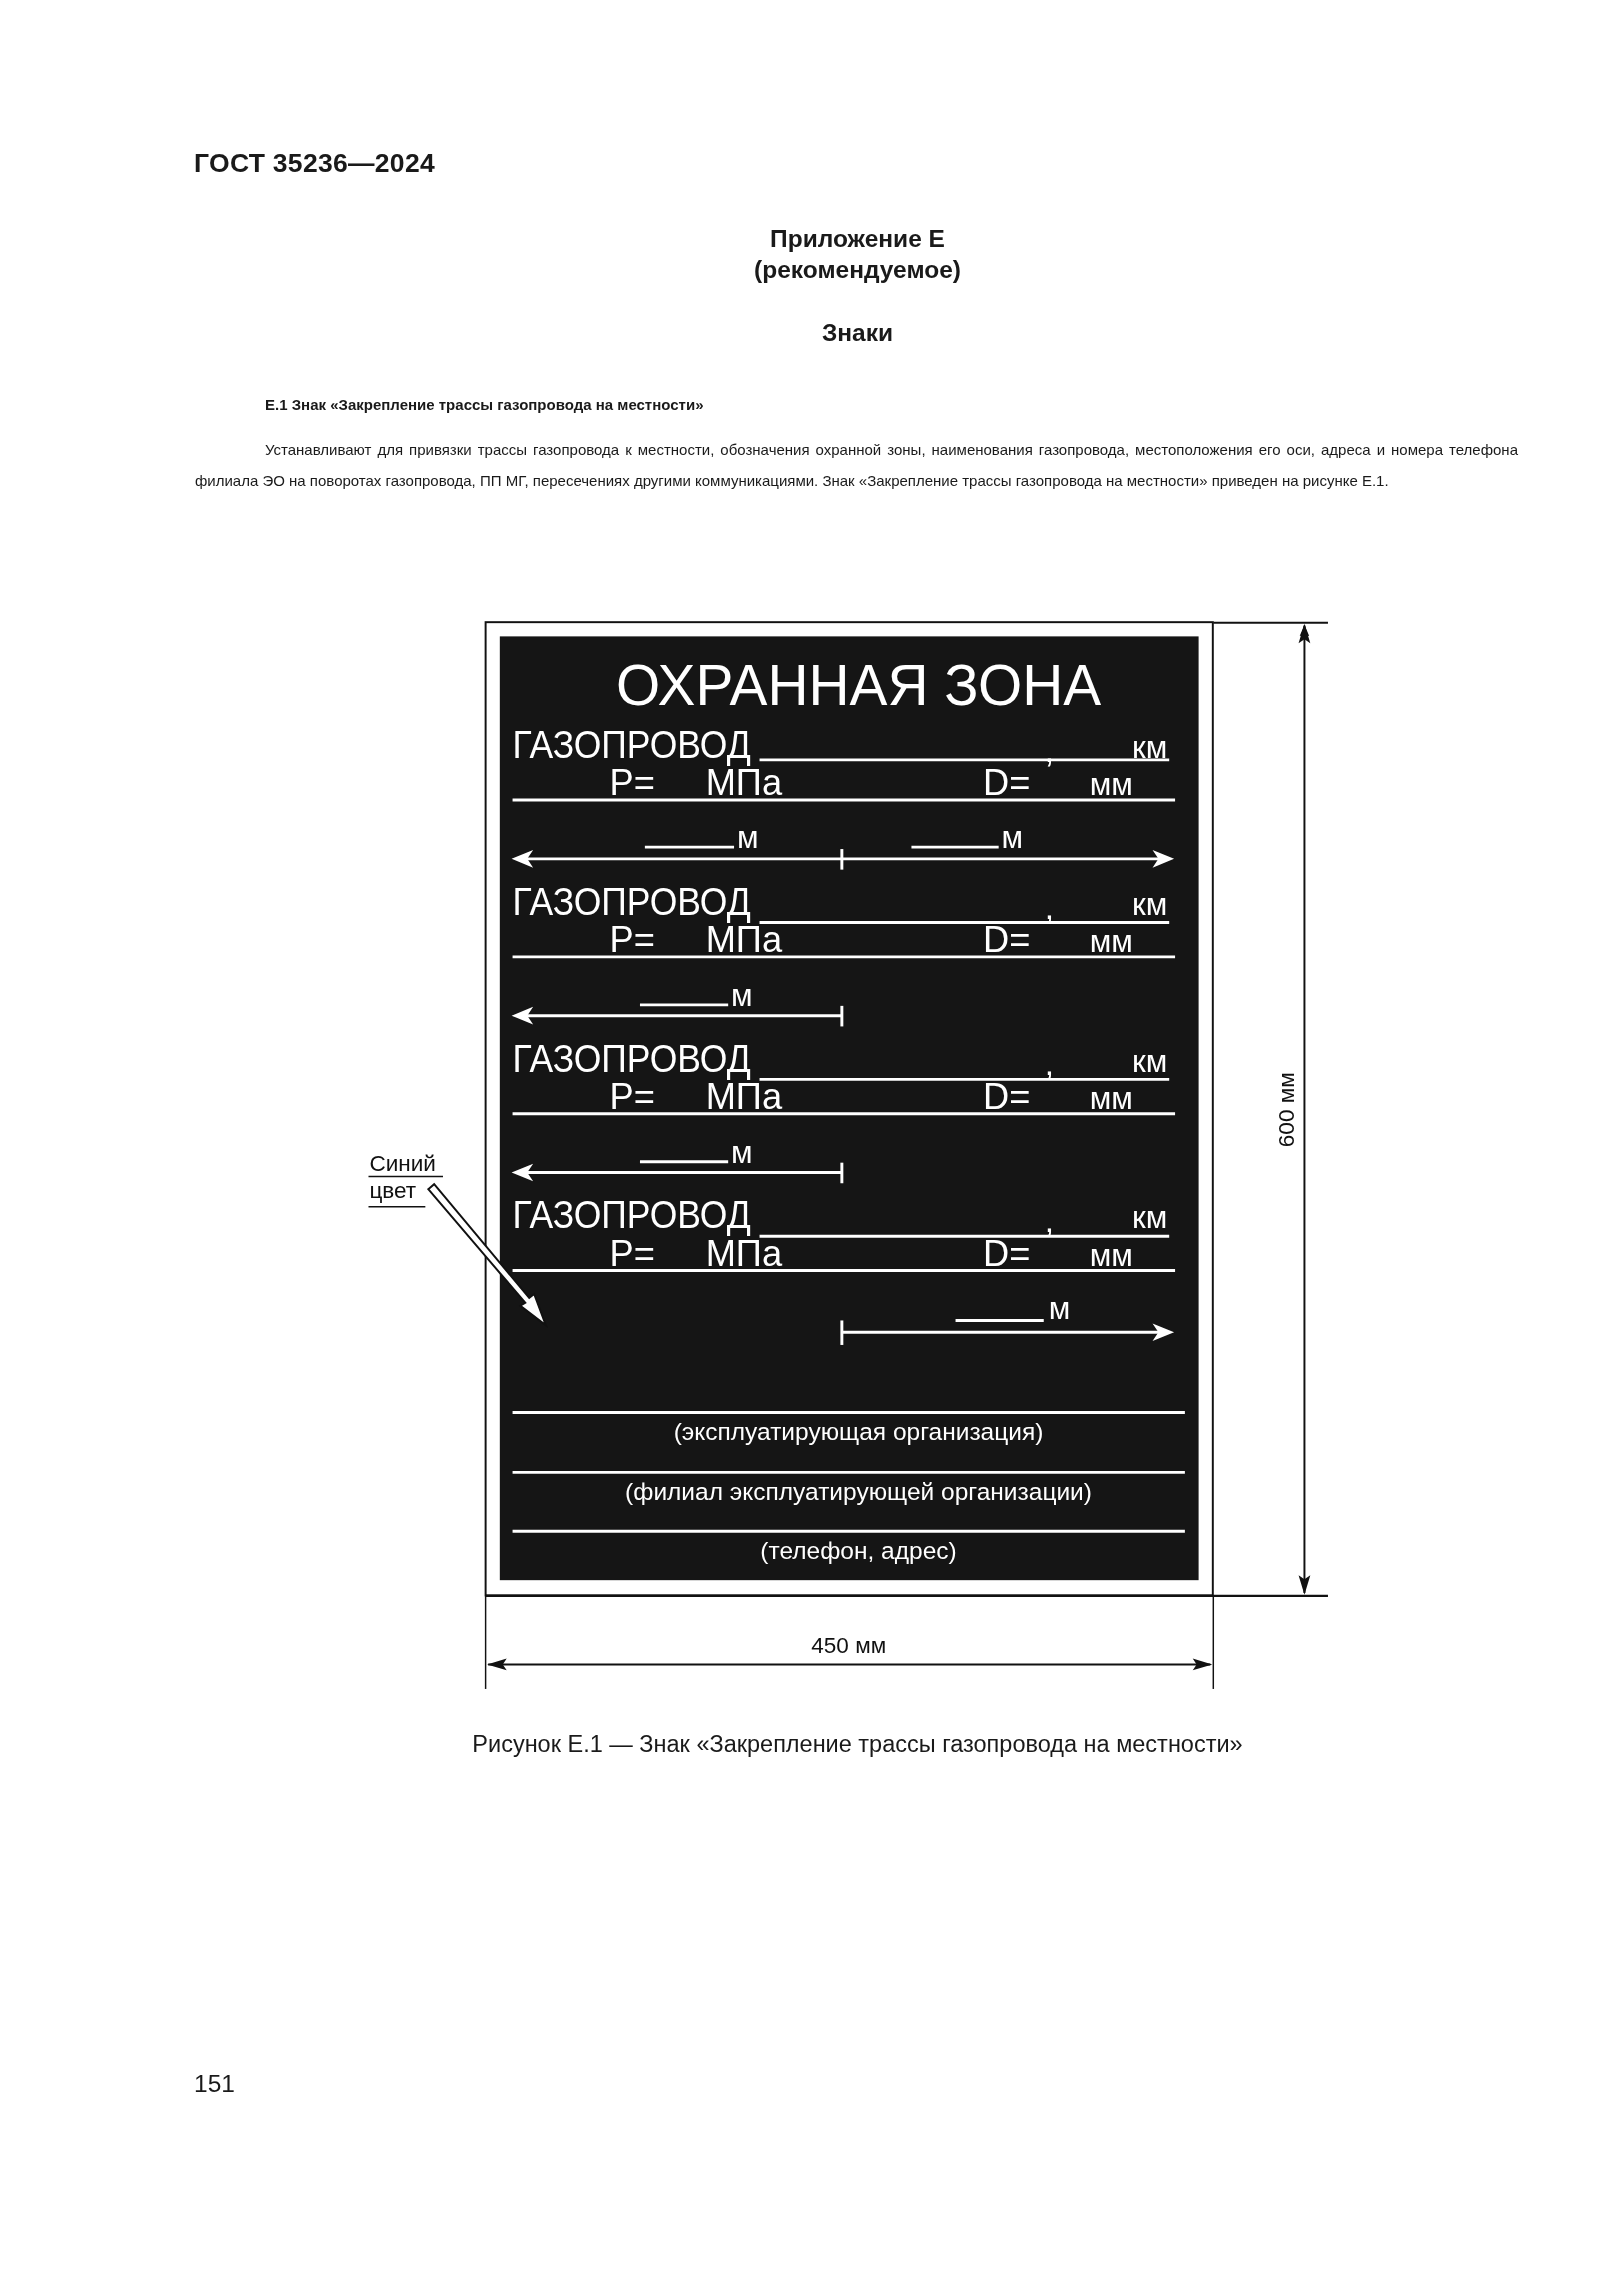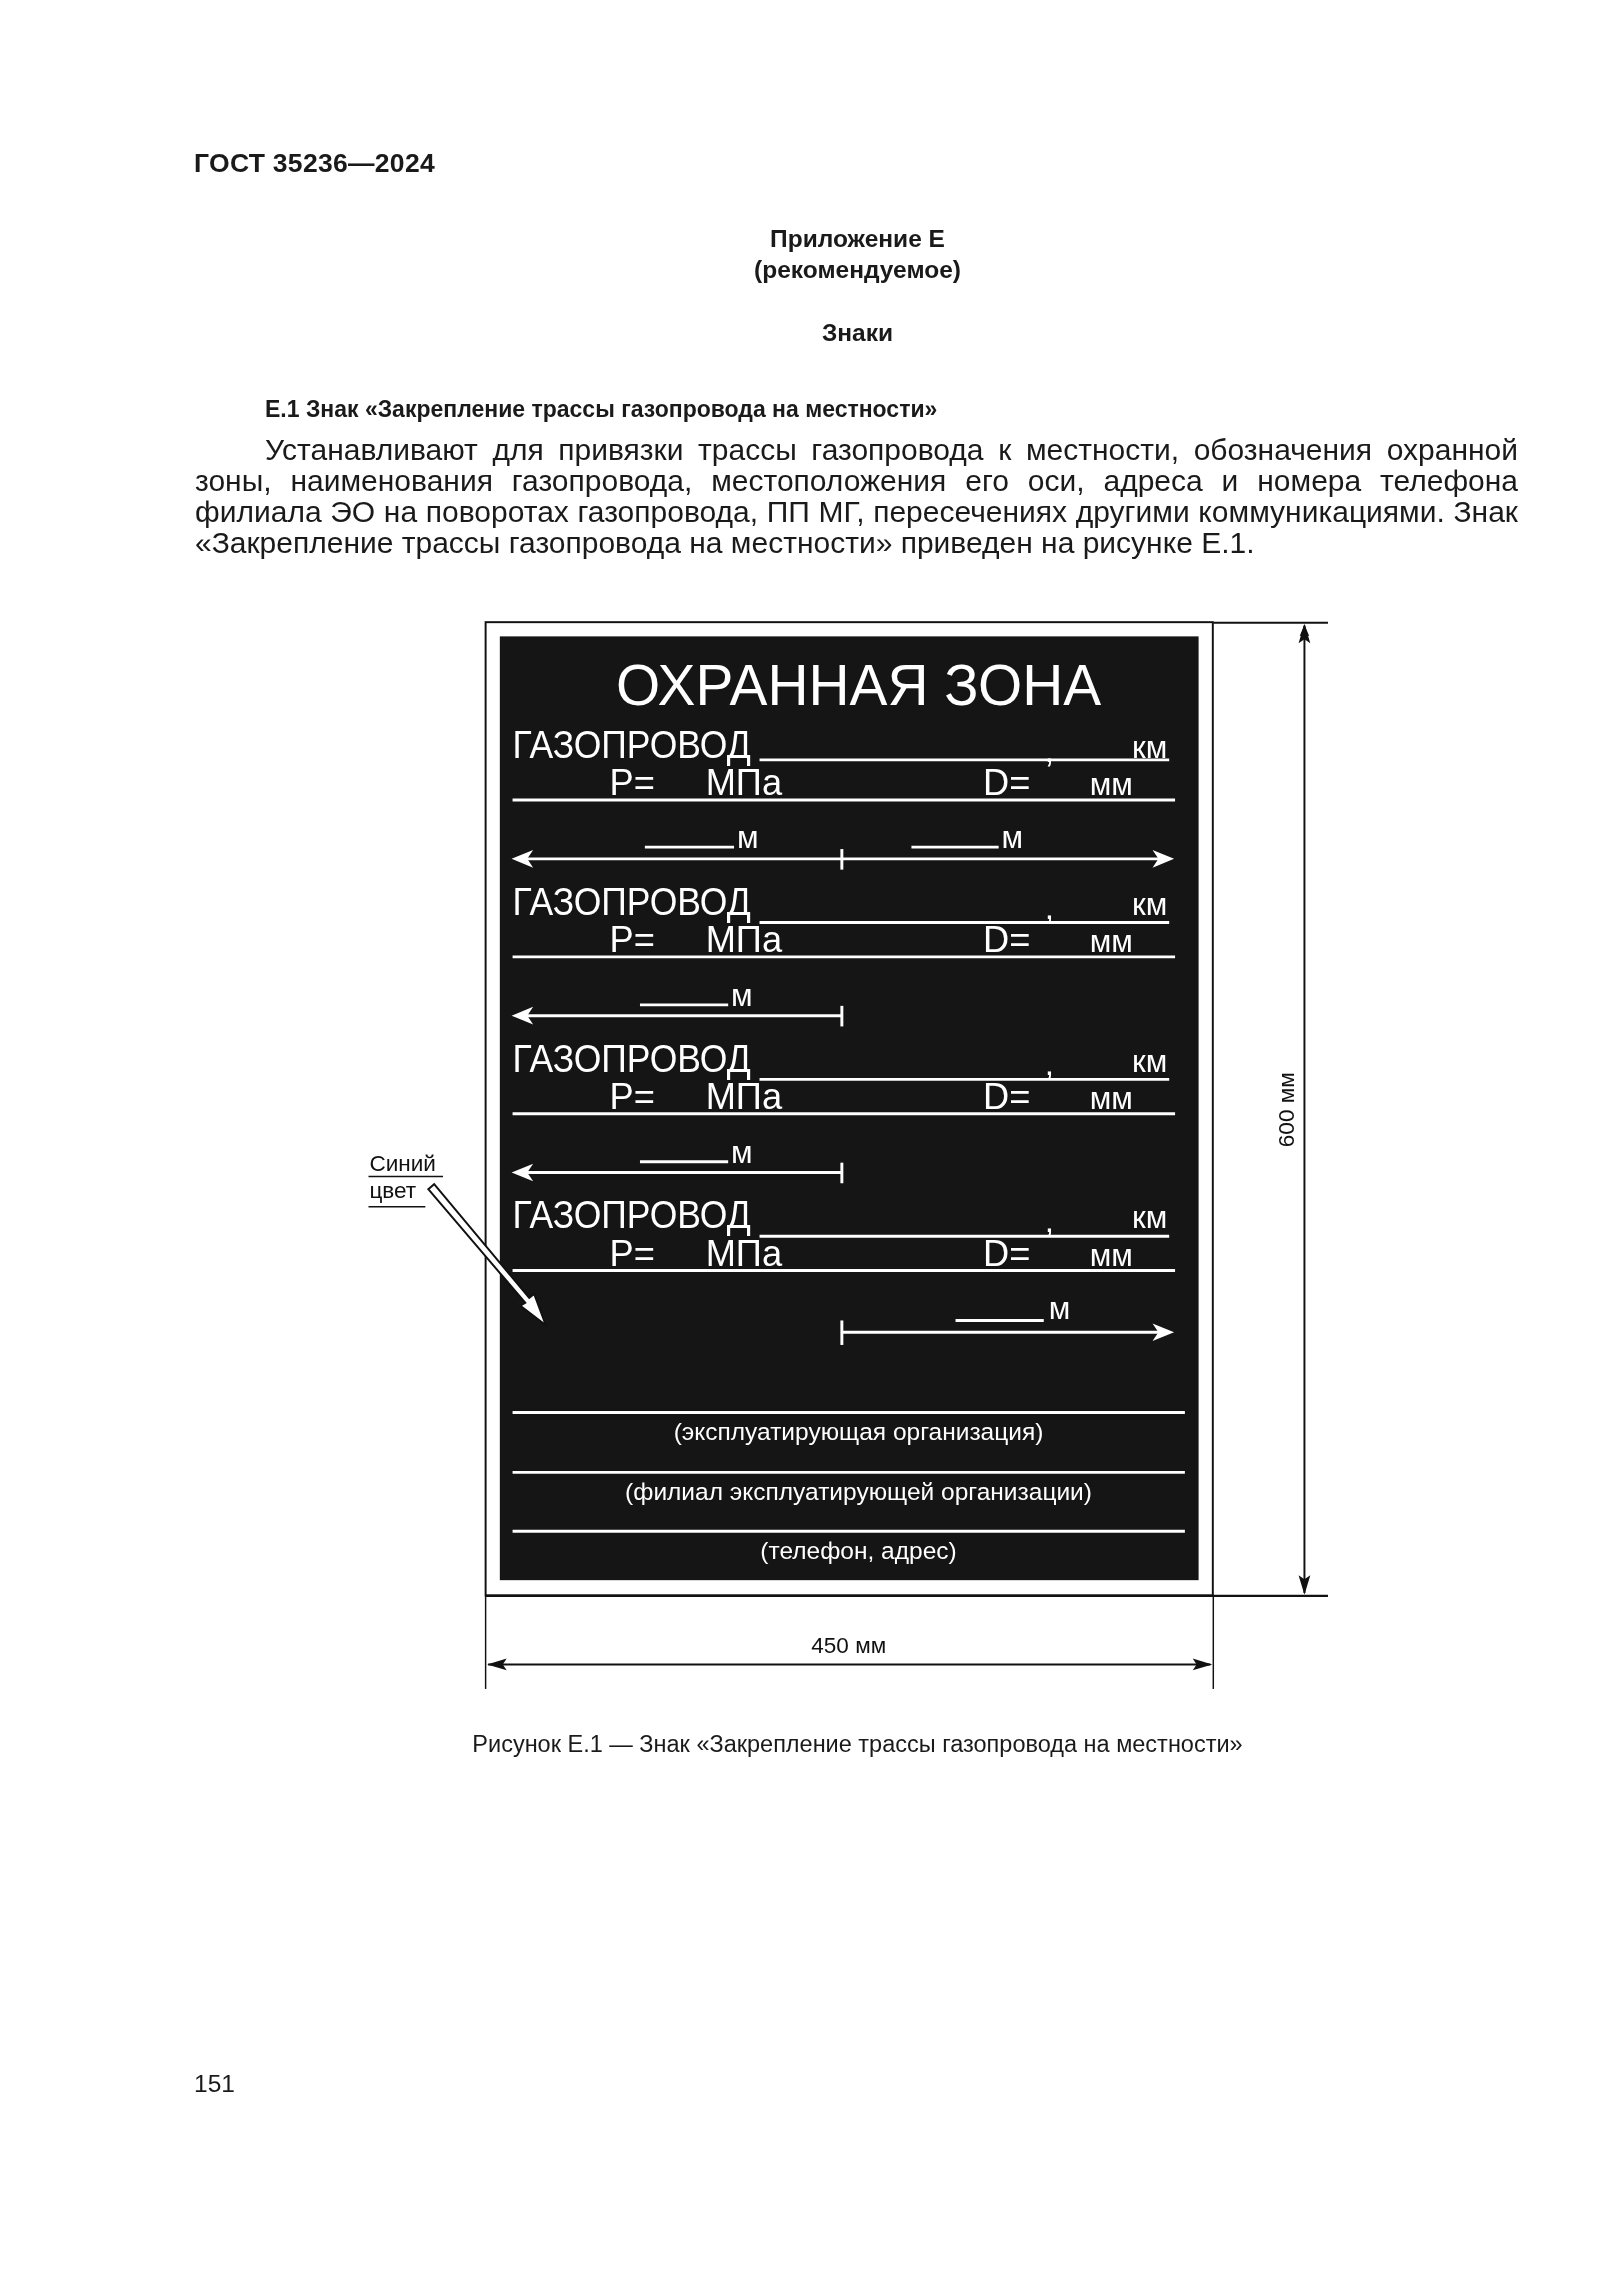--- a/index.html
+++ b/index.html
@@ -4,22 +4,22 @@
 <style>
   html, body { margin: 0; padding: 0; background: #ffffff; }
   body { width: 1621px; height: 2293px; position: relative; overflow: hidden;
          font-family: "Liberation Sans", sans-serif; color: #1a1a1a; }
   .abs { position: absolute; }
   .doc-code { left: 194px; top: 148px; font-size: 26.5px; font-weight: bold; letter-spacing: 0.3px; }
   .center-block { left: 0; width: 1715px; text-align: center; font-weight: bold; font-size: 24.5px; }
   .annex-title { top: 225px; }
   .annex-status { top: 256px; }
   .section-title { top: 319px; }
-  .clause-heading { left: 265px; top: 396px; font-size: 23px; font-weight: bold; }
-  .para { left: 195px; width: 1323px; top: 434px; font-size: 30px; line-height: 31px; text-align: justify; text-indent: 70px; }
+  .clause-heading { left: 265px; top: 396px; font-size: 15px; font-weight: bold; }
+  .para { left: 195px; width: 1323px; top: 434px; font-size: 15px; line-height: 31px; text-align: justify; text-indent: 70px; }
   .figure { left: 0; top: 0; width: 1621px; height: 2293px; }
   .caption { left: 0; width: 1715px; top: 1731px; text-align: center; font-size: 23.5px; }
   .page-number { left: 194px; top: 2070px; font-size: 24.5px; }
   svg text { font-family: "Liberation Sans", sans-serif; }
 </style>
 </head>
 <body>
 
 <div class="abs doc-code">ГОСТ 35236—2024</div>
 

